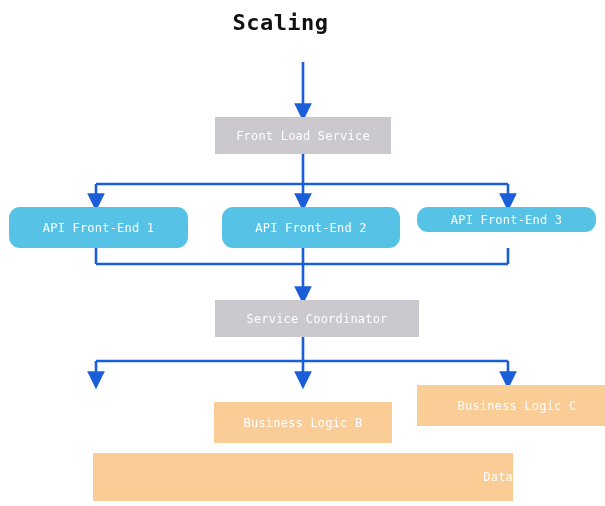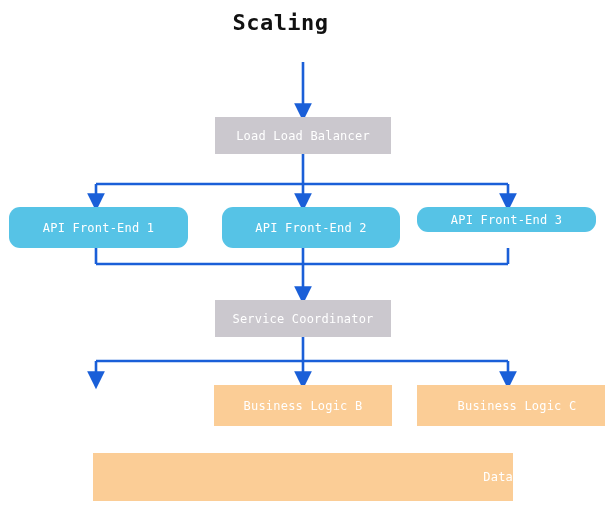--- a/index.html
+++ b/index.html
@@ -101,41 +101,41 @@
       <path d="M303,337 L303,361"></path>
       <path d="M96,361 L508,361"></path>
 
       <path d="M96,361 L96,380" marker-end="url(#arrowhead)"></path>
       <path d="M303,361 L303,380" marker-end="url(#arrowhead)"></path>
       <path d="M508,361 L508,380" marker-end="url(#arrowhead)"></path>
     </g>
   </svg>
 
   <div class="node node-gray" style="left:215px; top:117px; width:176px; height:37px;">
-    <span>Load Load Balancer</span>
+    <span>Front Load Service</span>
   </div>
 
   <div class="node node-cyan" style="left:9px; top:207px; width:179px; height:41px;">
     <span>API Front-End 1</span>
   </div>
 
   <div class="node node-cyan" style="left:214px; top:207px; width:178px; height:41px;margin-left:8px;">
     <span>API Front-End 2</span>
   </div>
 
   <div class="node node-cyan" style="left:417px; top:207px; width:179px; height:25px;">
     <span>API Front-End 3</span>
   </div>
 
-  <div class="node node-gray" style="left:215px; top:300px; width:176px; height:37px;">
+  <div class="node node-gray" style="left:215px; top:300px; width:204px; height:37px;">
     <span>Service Coordinator</span>
   </div>
 
 
-  <div class="node node-orange" style="left:214px; top:385px; width:178px; height:41px;">
+  <div class="node node-orange" style="left:214px; top:402px; width:178px; height:41px;">
     <span>Business Logic B</span>
   </div>
 
   <div class="node node-orange" style="left:417px; top:385px; width:200px; height:41px;">
     <span>Business Logic C</span>
   </div>
 
   <div class="node node-orange" style="left:93px; top:453px; width:420px; height:48px;justify-content:flex-end;">
     <span>Data</span>
   </div>

